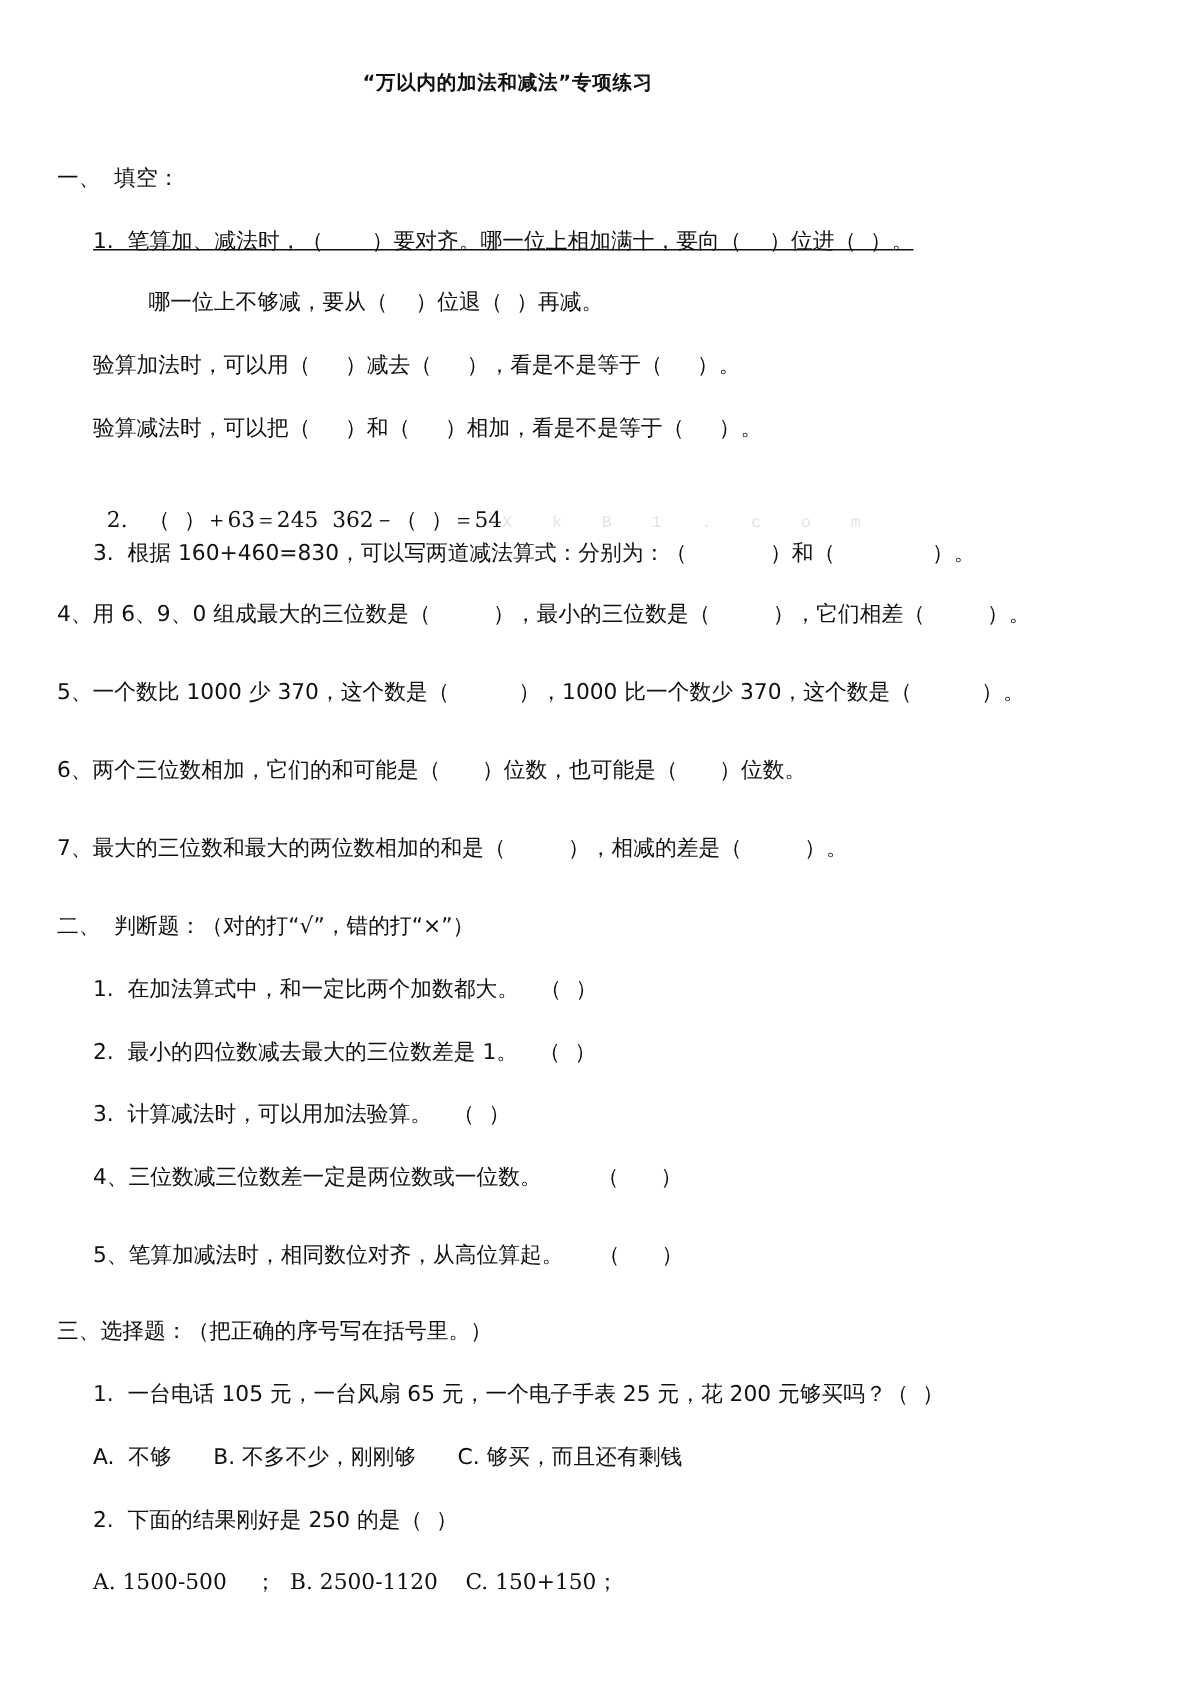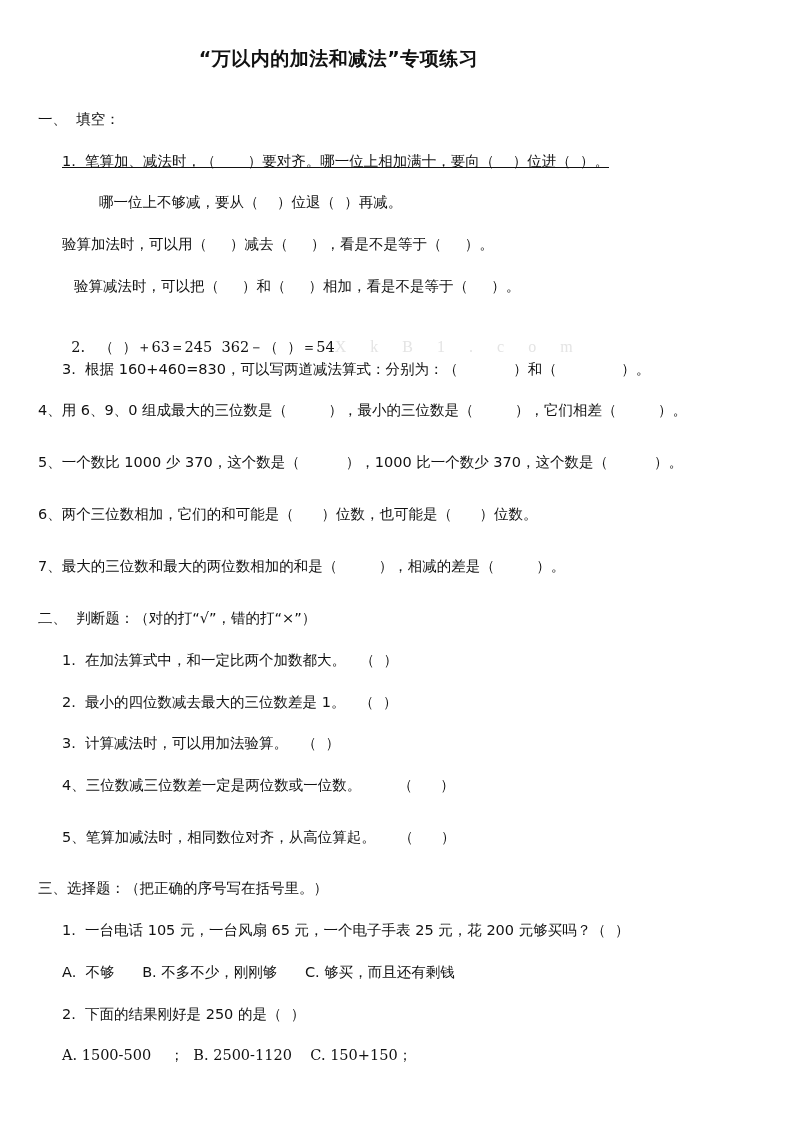--- a/index.html
+++ b/index.html
@@ -3,38 +3,38 @@
 <meta charset="utf-8">
 <style>
   html, body { margin: 0; padding: 0; background: #ffffff; }
   body {
     width: 793px; height: 1122px; position: relative; overflow: hidden;
     font-family: "DejaVu Sans", "Liberation Sans", sans-serif;
     color: #111111;
   }
   .title {
     position: absolute; left: 0; width: 677px; top: 46px;
-    text-align: center; font-size: 19px; font-weight: bold; letter-spacing: 0.5px;
+    text-align: center; font-size: 13px; font-weight: bold; letter-spacing: 0.5px;
   }
   .line {
     position: absolute; font-size: 14.5px; white-space: pre; line-height: 20px;
   }
   .num { font-family: "DejaVu Serif", "Liberation Serif", serif; }
-  .wm { color: #e4e4e4; font-family: Liberation Serif, serif; letter-spacing: 10px; font-size: 16px; }
+  .wm { color: #e4e4e4; font-family: Liberation Mono, monospace; letter-spacing: 10px; font-size: 11px; }
 </style>
 </head>
 <body>
 
 <div class="title">“万以内的加法和减法”专项练习</div>
 
 <div class="line" style="left:38px; top:109px;">一、  填空：</div>
 <div class="line" style="left:62px; top:151px;text-decoration:underline;">1.  笔算加、减法时，（       ）要对齐。哪一位上相加满十，要向（    ）位进（  ）。</div>
 <div class="line" style="left:62px; top:192px;margin-left:37px;">哪一位上不够减，要从（    ）位退（  ）再减。</div>
 <div class="line" style="left:62px; top:234px;">验算加法时，可以用（     ）减去（     ），看是不是等于（     ）。</div>
-<div class="line" style="left:74px; top:276px;">验算减法时，可以把（     ）和（     ）相加，看是不是等于（     ）。</div>
+<div class="line" style="left:62px; top:276px;">验算减法时，可以把（     ）和（     ）相加，看是不是等于（     ）。</div>
 <div class="line num" style="left:62px; top:317px;">
   <span>2.   （  ）＋63＝245  362－（  ）＝54</span><span class="wm">X k B 1 . c o m</span>
 </div>
 <div class="line" style="left:62px; top:359px;">3.  根据 160+460=830，可以写两道减法算式：分别为：（            ）和（              ）。</div>
 <div class="line" style="left:38px; top:400px;">4、用 6、9、0 组成最大的三位数是（         ），最小的三位数是（         ），它们相差（         ）。</div>
 <div class="line" style="left:38px; top:452px;">5、一个数比 1000 少 370，这个数是（          ），1000 比一个数少 370，这个数是（          ）。</div>
 <div class="line" style="left:38px; top:504px;">6、两个三位数相加，它们的和可能是（      ）位数，也可能是（      ）位数。</div>
 <div class="line" style="left:38px; top:556px;">7、最大的三位数和最大的两位数相加的和是（         ），相减的差是（         ）。</div>
 
 <div class="line" style="left:38px; top:608px;">二、  判断题：（对的打“√”，错的打“×”）</div>

